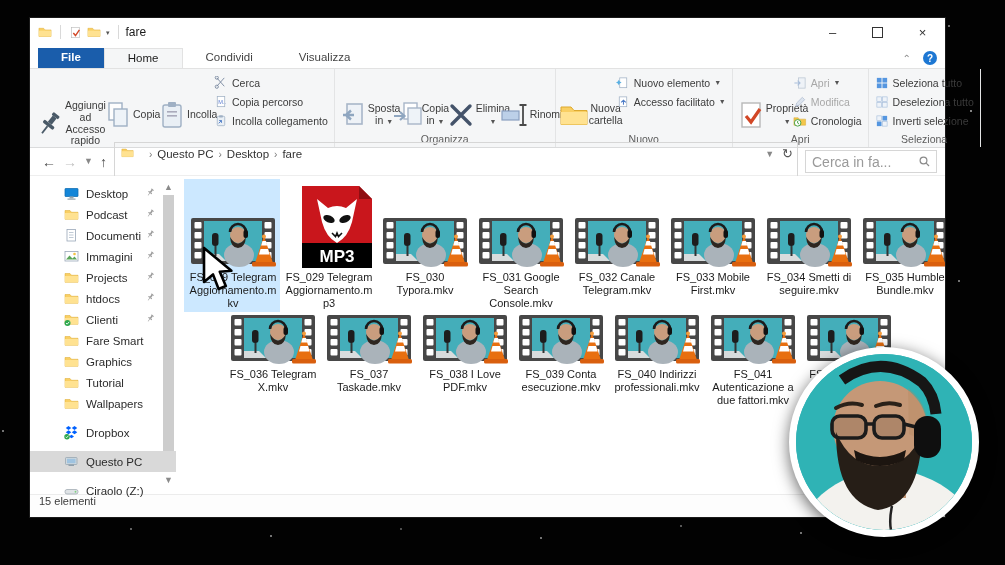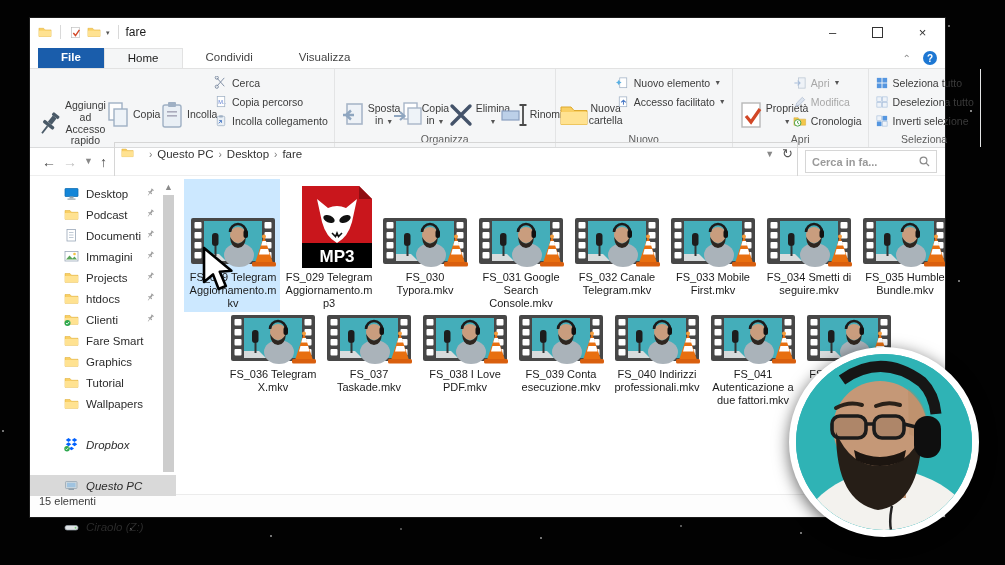--- a/index.html
+++ b/index.html
@@ -62,30 +62,30 @@
   .addressbar{height:27px;display:flex;align-items:center;gap:7px;padding:0 8px 0 12px;
               background:#fff;border-bottom:1px solid #eee;flex:none;}
   .nav-ic{color:#4a4a4a;font-size:14px;line-height:1;}
   .nav-ic.disabled{color:#c0c0c0;}
   .crumbbox{flex:1;height:21px;border:1px solid #d6d6d6;display:flex;align-items:center;
             padding:0 4px 16px 6px;font-size:11.5px;color:#333;gap:14px;}
   .crumb{padding:0 4px;}
   .crumb-sep{color:#777;font-size:10px;padding:0 1px;}
   .crumb-right{margin-left:auto;display:flex;align-items:center;gap:8px;color:#555;}
   .searchbox{width:118px;height:21px;border:1px solid #d6d6d6;display:flex;align-items:center;
-             justify-content:space-between;padding:0 6px;font-size:11px;color:#9a9a9a;font-weight:bold;}
+             justify-content:space-between;padding:0 6px;font-size:14px;color:#9a9a9a;}
 
   
   .content{flex:1;display:flex;min-height:0;position:relative;background:#fff;}
   .sidebar{width:146px;flex:none;position:relative;padding-top:7px;box-sizing:border-box;}
   .sideitem{height:21px;display:flex;align-items:center;font-size:11.5px;color:#2b2b2b;
             position:relative;padding-left:34px;gap:7px;}
   .sideitem.selected{background:#d9d9d9;}
   .sideitem .pin{position:absolute;right:20px;top:4px;}
-  .sideitem.gap{margin-top:20px;font-style:italic;}
+  .sideitem.gap{margin-top:8px;}
   .side-scroll{position:absolute;right:1px;top:5px;bottom:8px;width:13px;}
   .side-scroll .sarrow{position:absolute;left:0;width:13px;height:12px;color:#8a8a8a;font-size:9px;
                        display:flex;align-items:center;justify-content:center;}
   .side-scroll .sthumb{position:absolute;left:1px;right:1px;top:14px;bottom:14px;background:#cdcdcd;}
 
   
   .filegrid{flex:1;padding:3px 0 0 8px;overflow:hidden;}
   .frow{display:flex;}
   .tile{width:94px;flex:none;display:flex;flex-direction:column;align-items:flex-end;padding:2px 1px;}
   .tile.selected{background:#cce8ff;}

